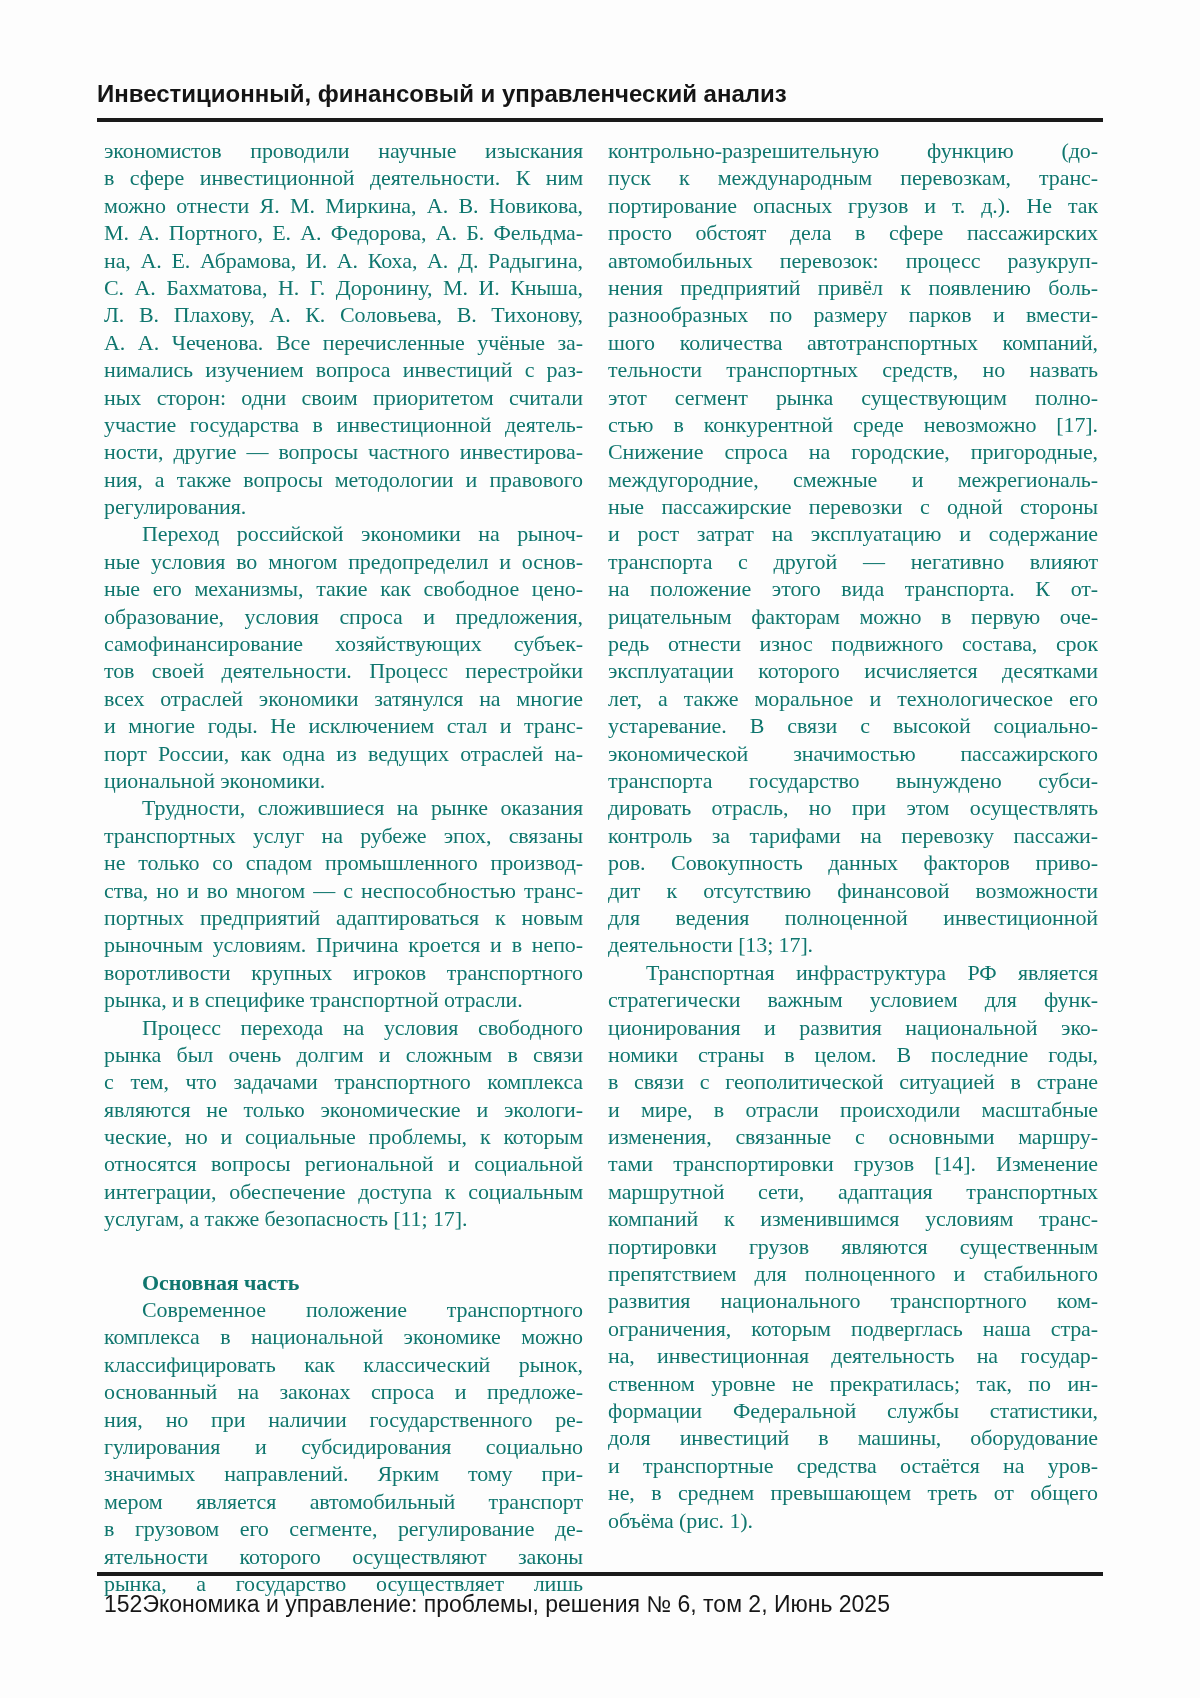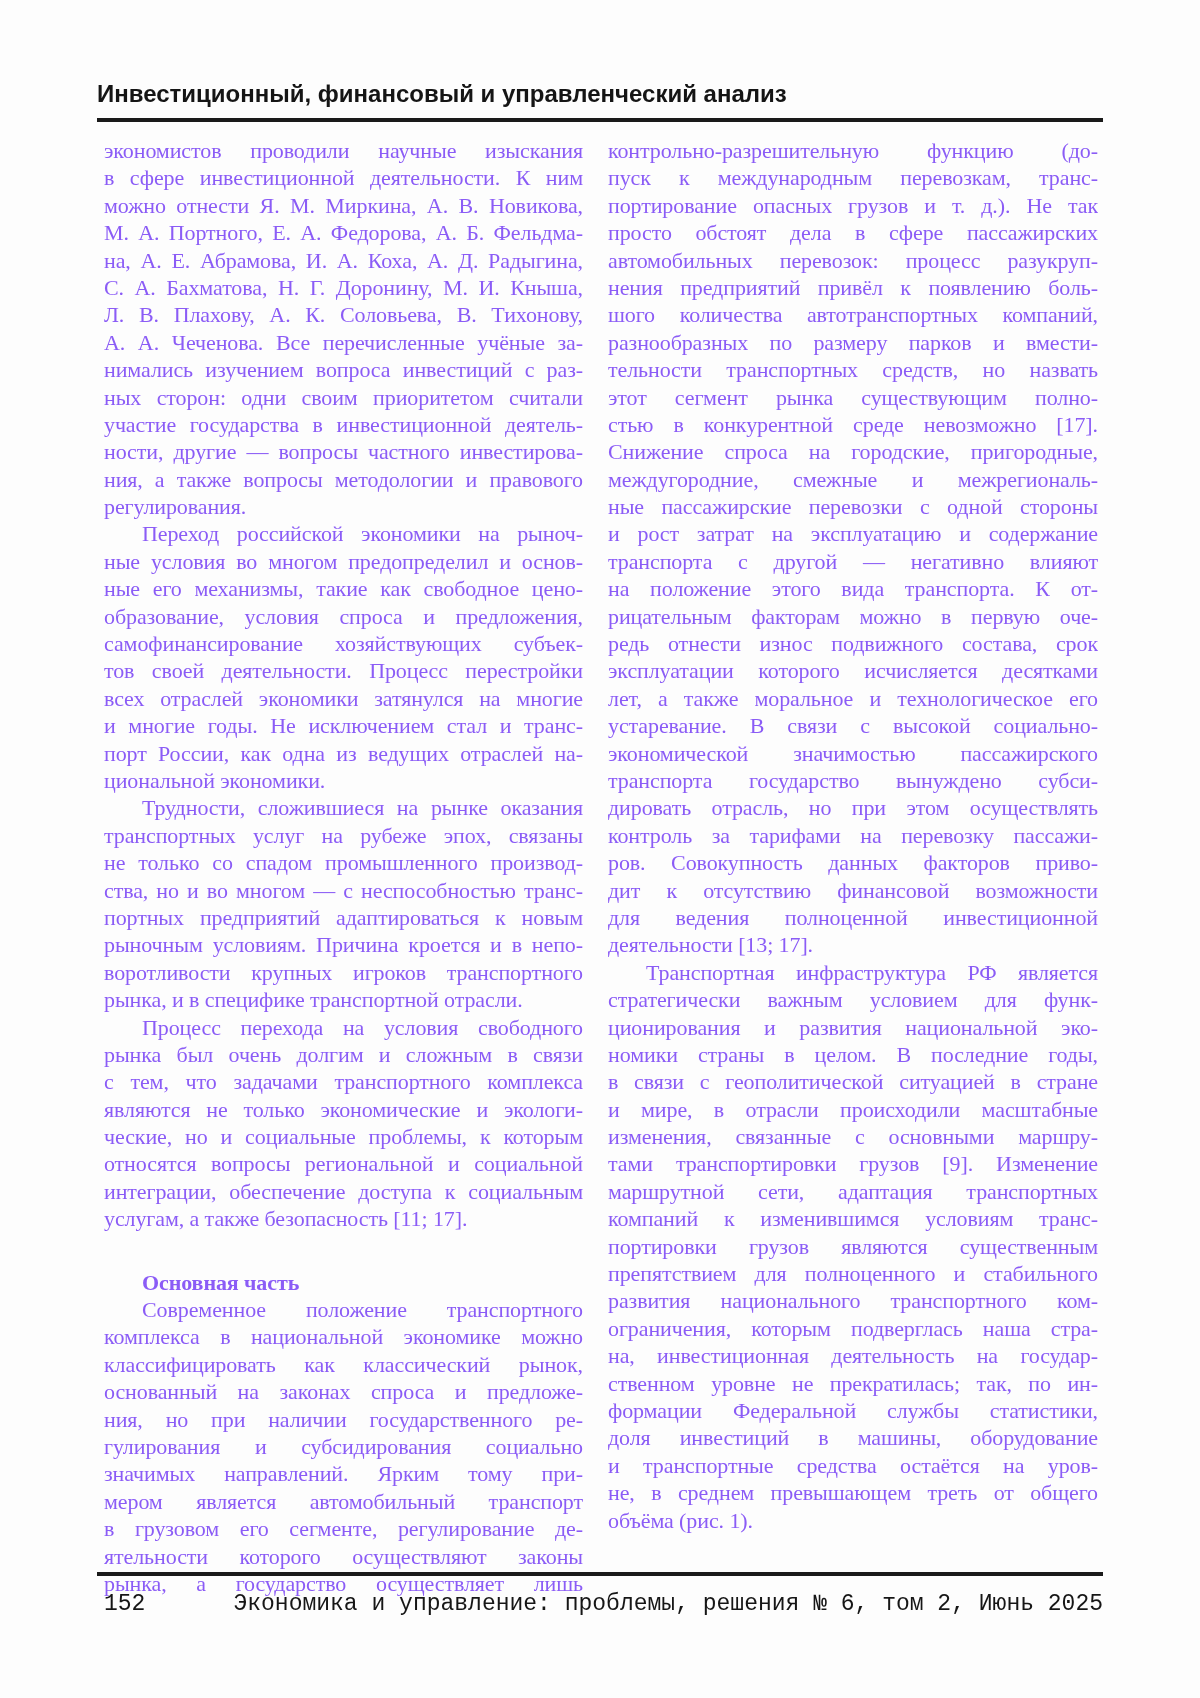--- a/index.html
+++ b/index.html
@@ -36,21 +36,21 @@
   }
   .rule-top { top: 118px; }
   .rule-bottom { top: 1572px; }
 
   .col {
     position: absolute;
     top: 137px;
     font-family: "Liberation Serif", serif;
     font-size: 22px;
     letter-spacing: -0.1px;
-    color: #8b5cf6;
+    color: #0f766e;
   }
   .col-left  { left: 104px; width: 479px; }
   .col-right { left: 608px; width: 490px; }
 
   .line {
     height: 27.4px;
     line-height: 27.4px;
     text-align: justify;
     text-align-last: justify;
     text-justify: inter-word;
@@ -60,23 +60,22 @@
   .line.para-end { text-align-last: left; }
   .line.indent   { text-indent: 38px; }
   .line.bold     { font-weight: bold; margin-top: 36px; }
 
   .footer {
     position: absolute;
     left: 97px;
     top: 1591px;
     width: 1006px;
     display: flex;
-    justify-content: space-between;
     align-items: baseline;
-    font-family: Liberation Mono, monospace;
+    font-family: Liberation Sans, sans-serif;
     font-size: 23px;
     color: #161616;
   }
   .footer .pageno { padding-left: 7px; }
 </style>
 </head>
 <body>
 
 <div class="page">
   <div class="running-head">Инвестиционный, финансовый и управленческий анализ</div>
@@ -136,22 +135,22 @@
       <div class="line">ятельности которого осуществляют законы</div>
       <div class="line">рынка, а государство осуществляет лишь</div>
     </div>
   <div class="col col-right">
       <div class="line">контрольно-разрешительную функцию (до-</div>
       <div class="line">пуск к международным перевозкам, транс-</div>
       <div class="line">портирование опасных грузов и т. д.). Не так</div>
       <div class="line">просто обстоят дела в сфере пассажирских</div>
       <div class="line">автомобильных перевозок: процесс разукруп-</div>
       <div class="line">нения предприятий привёл к появлению боль-</div>
+      <div class="line">разнообразных по размеру парков и вмести-</div>
       <div class="line">шого количества автотранспортных компаний,</div>
-      <div class="line">разнообразных по размеру парков и вмести-</div>
       <div class="line">тельности транспортных средств, но назвать</div>
       <div class="line">этот сегмент рынка существующим полно-</div>
       <div class="line">стью в конкурентной среде невозможно [17].</div>
       <div class="line">Снижение спроса на городские, пригородные,</div>
       <div class="line">междугородние, смежные и межрегиональ-</div>
       <div class="line">ные пассажирские перевозки с одной стороны</div>
       <div class="line">и рост затрат на эксплуатацию и содержание</div>
       <div class="line">транспорта с другой — негативно влияют</div>
       <div class="line">на положение этого вида транспорта. К от-</div>
       <div class="line">рицательным факторам можно в первую оче-</div>
@@ -167,21 +166,21 @@
       <div class="line">дит к отсутствию финансовой возможности</div>
       <div class="line">для ведения полноценной инвестиционной</div>
       <div class="line para-end">деятельности [13; 17].</div>
       <div class="line indent">Транспортная инфраструктура РФ является</div>
       <div class="line">стратегически важным условием для функ-</div>
       <div class="line">ционирования и развития национальной эко-</div>
       <div class="line">номики страны в целом. В последние годы,</div>
       <div class="line">в связи с геополитической ситуацией в стране</div>
       <div class="line">и мире, в отрасли происходили масштабные</div>
       <div class="line">изменения, связанные с основными маршру-</div>
-      <div class="line">тами транспортировки грузов [9]. Изменение</div>
+      <div class="line">тами транспортировки грузов [14]. Изменение</div>
       <div class="line">маршрутной сети, адаптация транспортных</div>
       <div class="line">компаний к изменившимся условиям транс-</div>
       <div class="line">портировки грузов являются существенным</div>
       <div class="line">препятствием для полноценного и стабильного</div>
       <div class="line">развития национального транспортного ком-</div>
       <div class="line">ограничения, которым подверглась наша стра-</div>
       <div class="line">на, инвестиционная деятельность на государ-</div>
       <div class="line">ственном уровне не прекратилась; так, по ин-</div>
       <div class="line">формации Федеральной службы статистики,</div>
       <div class="line">доля инвестиций в машины, оборудование</div>

